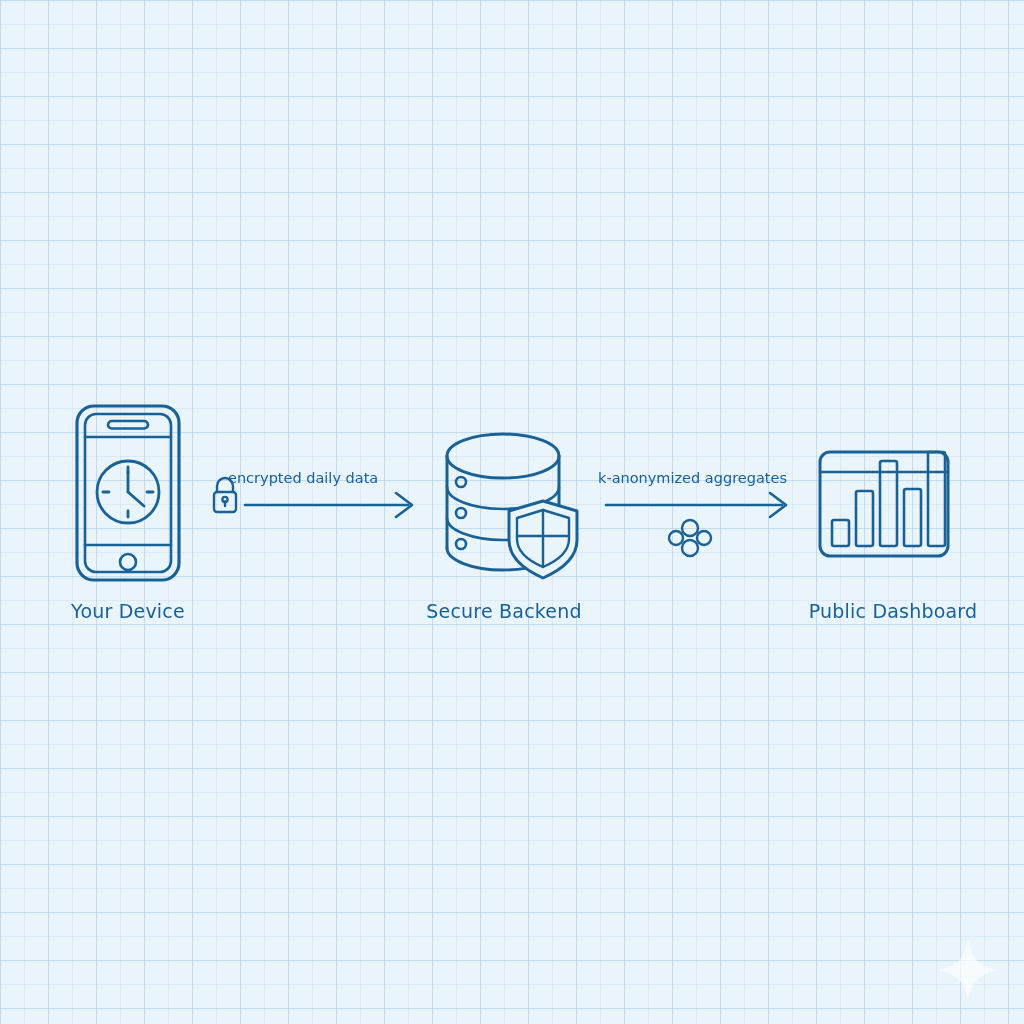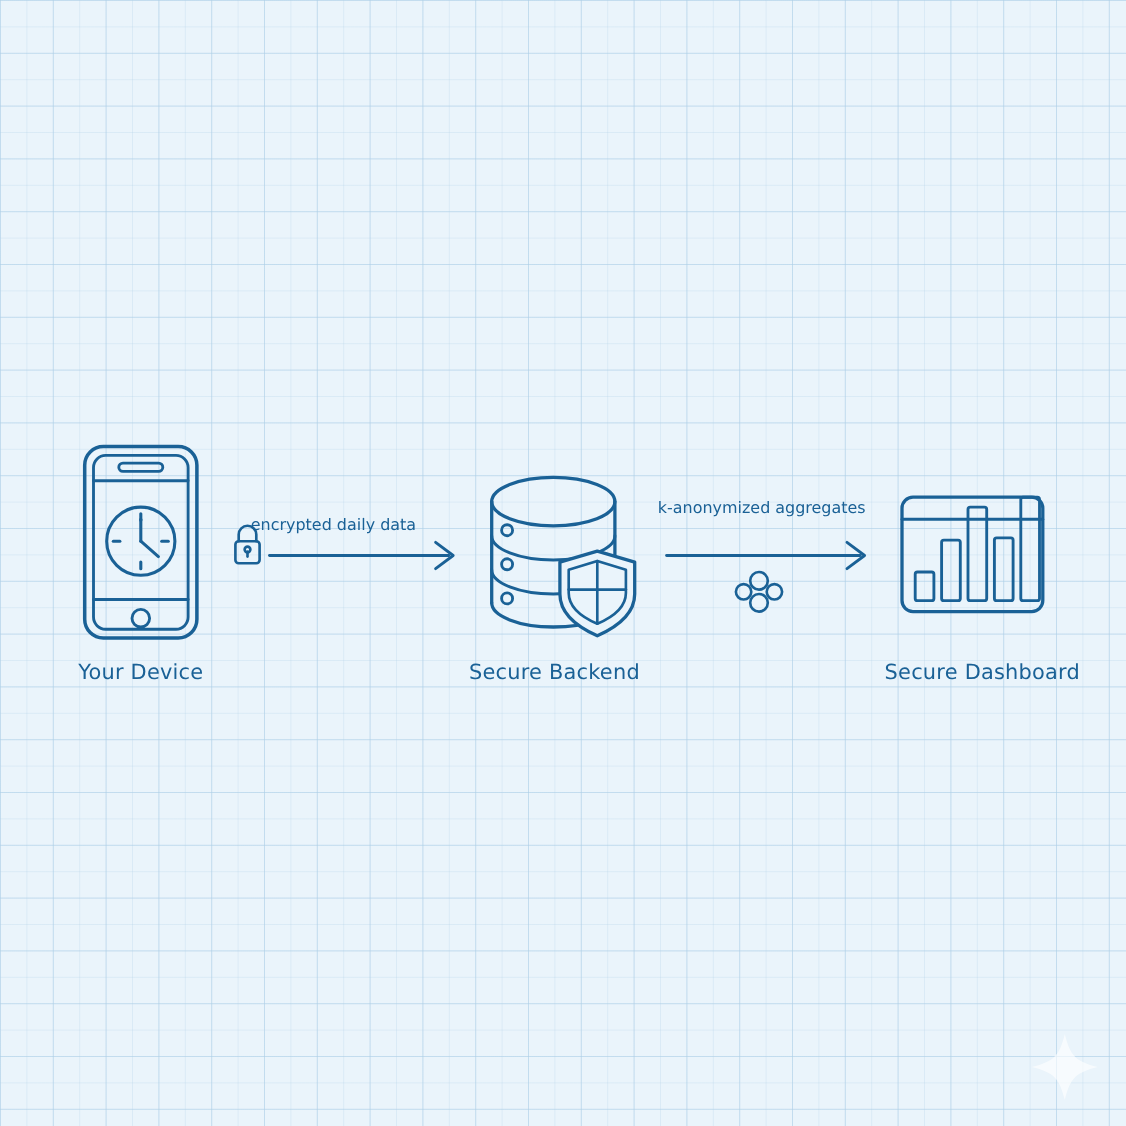--- a/index.html
+++ b/index.html
@@ -42,21 +42,21 @@
     text-align: left;
     color: #1a6196;
     font-size: 14.5px;
     font-family: "DejaVu Sans", "Liberation Sans", sans-serif;
     white-space: nowrap;
   }
   #label-device  { left: 28px;  top: 600px; width: 200px; }
   #label-backend { left: 404px; top: 600px; width: 200px; }
   #label-dashboard { left: 793px; top: 600px; width: 200px; }
   #edge-label-1 { left: 228px; top: 470px; width: 200px; }
-  #edge-label-2 { left: 598px; top: 454px; width: 200px; }
+  #edge-label-2 { left: 598px; top: 470px; width: 200px; }
 </style>
 </head>
 <body>
 
 <div id="canvas">
 
   <svg id="diagram-svg" viewBox="0 0 1024 1024">
 
     <g fill="none" stroke="#1a6196" stroke-width="3.2" stroke-linecap="round" stroke-linejoin="round">
 
@@ -149,19 +149,19 @@
     </g>
 
     <path d="M968 940 C973 960 978 965 998 970 C978 975 973 980 968 1000
              C963 980 958 975 938 970 C958 965 963 960 968 940 Z" fill="#ffffff" opacity="0.62" stroke="none"></path>
   </svg>
 
   <div class="node-label" id="label-device">Your Device</div>
 
   <div class="node-label" id="label-backend">Secure Backend</div>
 
-  <div class="node-label" id="label-dashboard">Secure Dashboard</div>
+  <div class="node-label" id="label-dashboard">Public Dashboard</div>
 
   <div class="edge-label" id="edge-label-1">encrypted daily data</div>
 
   <div class="edge-label" id="edge-label-2">k-anonymized aggregates</div>
 
 </div>
 
 </body></html>

